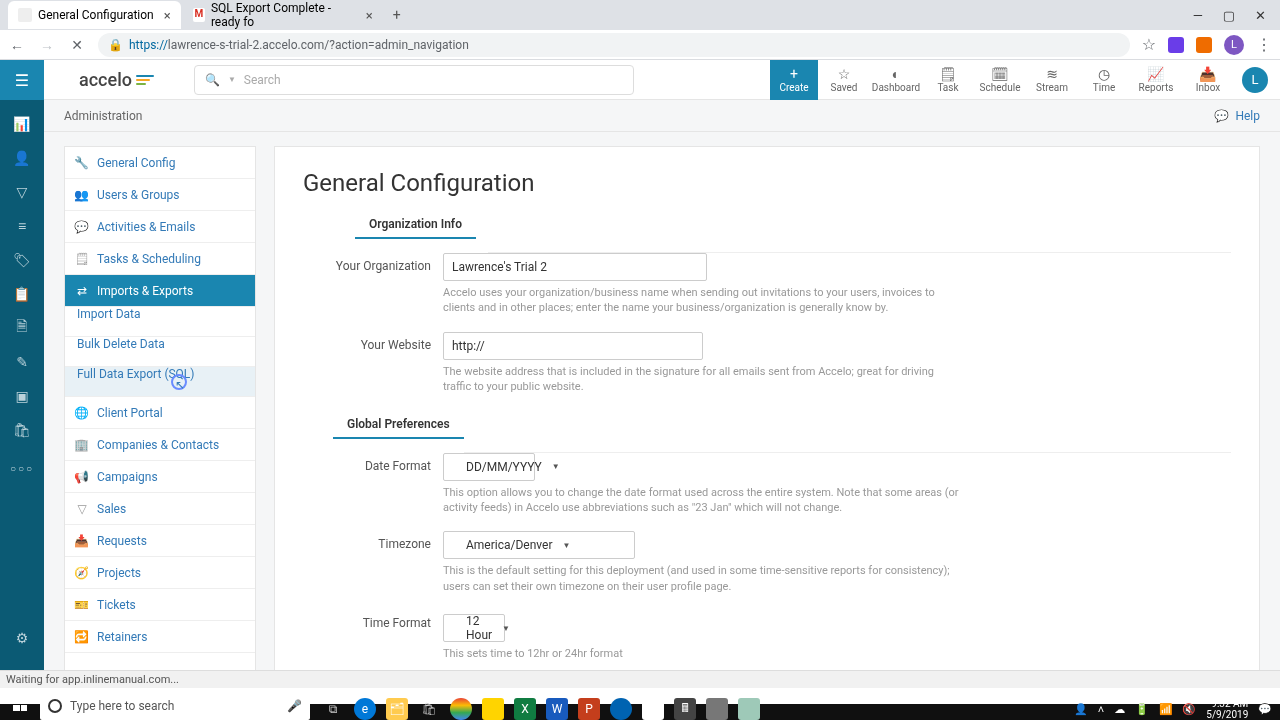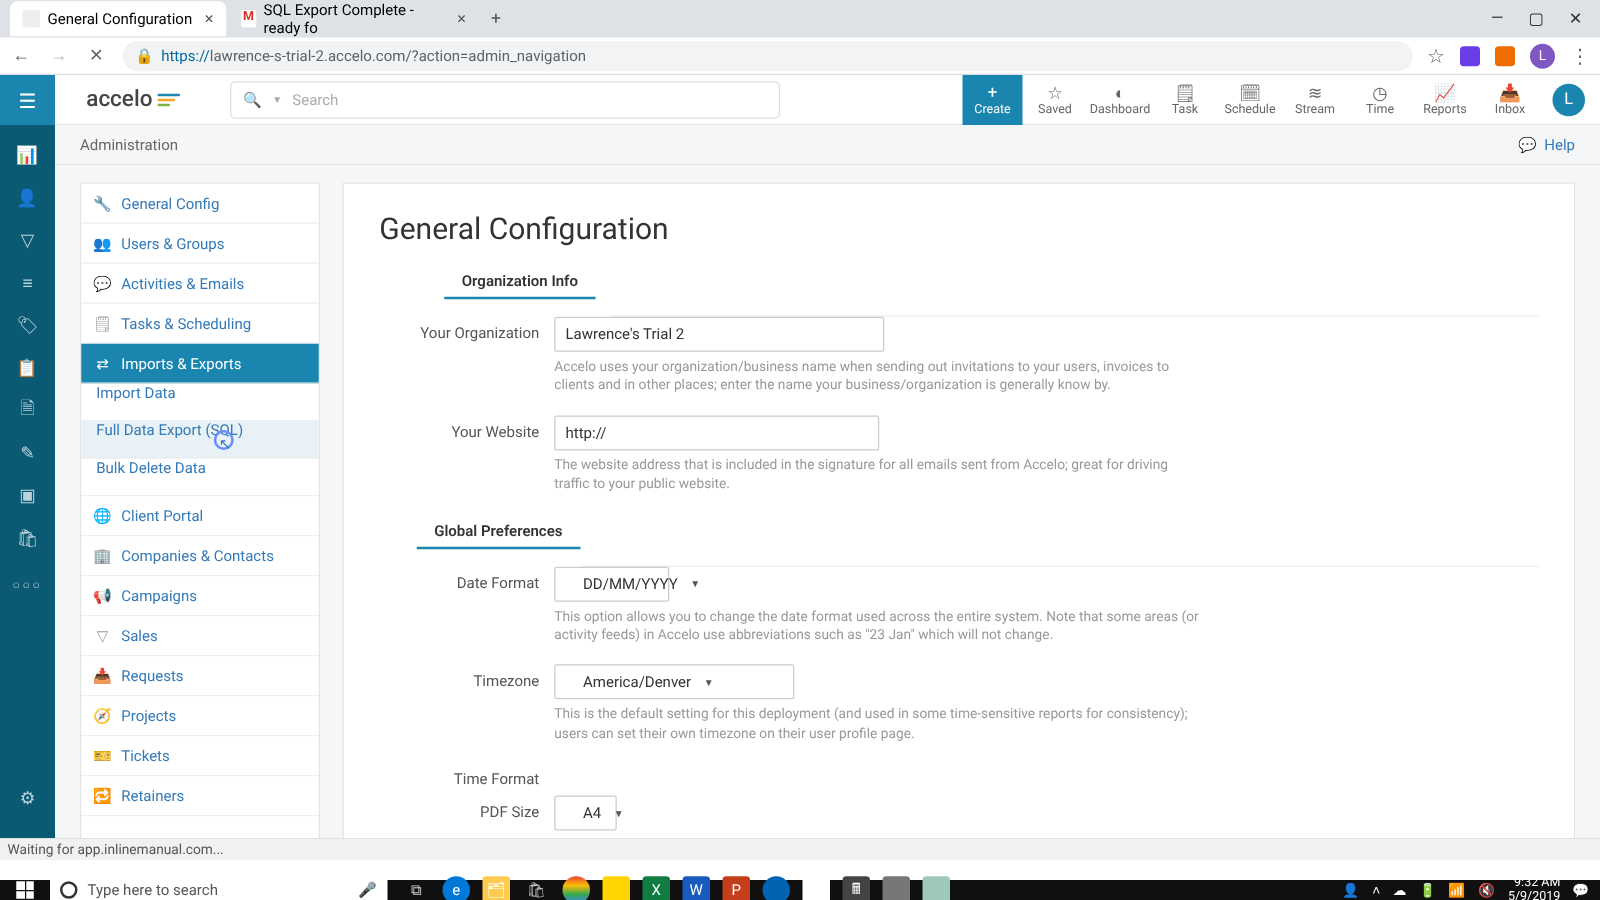--- a/index.html
+++ b/index.html
@@ -27,21 +27,21 @@
 
 .app { position: absolute; top: 60px; left: 0; right: 0; bottom: 32px; display: flex; background: #fff; }
 .sidebar-rail { width: 44px; background: #0b5a74; display: flex; flex-direction: column; align-items: center; padding-top: 0; gap: 14px; color: #bcd3db; }
 .rail-hamburger { width: 44px; height: 40px; background: #1a86b0; display:flex; align-items:center; justify-content:center; color:#fff; }
 .rail-icon { width: 20px; height: 20px; display:flex; align-items:center; justify-content:center; font-size: 14px; }
 .rail-more { margin-top: 4px; font-size: 10px; letter-spacing: 2px; }
 .rail-gear { margin-top: auto; margin-bottom: 40px; }
 
 .app-body { flex: 1; display: flex; flex-direction: column; }
 .topbar { height: 40px; display: flex; align-items: center; padding: 0 12px; border-bottom: 1px solid #e5e5e5; }
-.logo { font-size: 18px; font-weight: 500; color: #444; display:flex; align-items:center; gap:4px; margin-right: 40px; margin-left:13px;}
+.logo { font-size: 18px; font-weight: 500; color: #444; display:flex; align-items:center; gap:4px; margin-right: 40px; margin-left:23px;}
 .logo-bars { display:inline-flex; flex-direction:column; gap:2px; }
 .logo-bars span { display:block; height:2px; border-radius:1px; }
 .lb1 { width: 18px; background:#1a86b0; }
 .lb2 { width: 14px; background:#f5a623; }
 .lb3 { width: 10px; background:#7cb342; }
 .search-box { width: 440px; height: 30px; border: 1px solid #ddd; border-radius: 4px; display:flex; align-items:center; padding: 0 10px; gap:8px; color:#aaa; font-size:12px; }
 .topbar-spacer { flex: 1; }
 .top-actions { display:flex; align-items:stretch; height:40px; }
 .top-action { width: 52px; display:flex; flex-direction:column; align-items:center; justify-content:center; font-size:10px; color:#666; gap:2px; }
 .top-action.create { background:#1a86b0; color:#fff; width:48px; }
@@ -69,21 +69,21 @@
 .text-input { border:1px solid #ccc; border-radius:2px; height:28px; padding:0 8px; font-size:12px; color:#333; }
 .select { border:1px solid #ccc; border-radius:2px; height:28px; padding:0 22px; font-size:12px; color:#333; background:#fff; display:inline-flex; align-items:center; gap:10px; }
 .select::after { content:"▼"; font-size:8px; color:#555; }
 .help-text { font-size:11px; color:#999; margin-top:4px; margin-bottom:10px; max-width: 520px; line-height:1.4; }
 
 .click-ring { position:absolute; width:16px; height:16px; border:2px solid #6a8cff; border-radius:50%; pointer-events:none; }
 .cursor-hand { position:absolute; font-size:12px; }
 
 
 .status-strip { position:absolute; left:0; bottom:32px; height:18px; background:#f1f1f1; border-top:1px solid #ddd; font-size:11px; color:#555; padding:2px 6px; width:100%; }
-.taskbar { position:absolute; left:0; bottom:0; right:0; height:16px; background:#101010; display:flex; align-items:center; color:#fff; }
+.taskbar { position:absolute; left:0; bottom:0; right:0; height:16px; background:#101010; display:flex; align-items:flex-end; color:#fff; }
 .start-btn { width:40px; height:32px; display:flex; align-items:center; justify-content:center; }
 .win-logo { width:14px; height:14px; display:grid; grid-template-columns:1fr 1fr; grid-template-rows:1fr 1fr; gap:1px; }
 .win-logo span { background:#fff; }
 .tb-search { flex: 0 0 270px; height:28px; background:#fff; border-radius:2px; margin-left:0px; display:flex; align-items:center; padding:0 8px; color:#555; font-size:12px; gap:8px; }
 .tb-icons { display:flex; align-items:center; gap:10px; margin-left:12px; }
 .tb-icon { width:22px; height:22px; border-radius:3px; display:flex; align-items:center; justify-content:center; font-size:12px; }
 .tray { margin-left:auto; display:flex; align-items:center; gap:10px; padding-right:8px; font-size:11px; color:#fff; }
 .tray-time { text-align:right; line-height:1.1; font-size:10px; }
 </style>
 </head>
@@ -227,28 +227,28 @@
             <span class="snav-icon">🗒</span>
             <span>Tasks &amp; Scheduling</span>
           </div>
         <div class="snav-item active">
             <span class="snav-icon">⇄</span>
             <span>Imports &amp; Exports</span>
           </div>
         <div class="snav-sub">
             <span>Import Data</span>
           </div>
+        <div class="snav-sub">
+            <span>Bulk Delete Data</span>
+          </div>
         <div class="snav-sub hover">
           <span>Full Data Export (SQL)</span>
           <span class="click-ring" style="left:106px; top:7px;"></span>
           <span class="cursor-hand" style="left:110px; top:11px;">↖</span>
         </div>
-        <div class="snav-sub">
-            <span>Bulk Delete Data</span>
-          </div>
         <div class="snav-item">
             <span class="snav-icon">🌐</span>
             <span>Client Portal</span>
           </div>
         <div class="snav-item">
             <span class="snav-icon">🏢</span>
             <span>Companies &amp; Contacts</span>
           </div>
         <div class="snav-item">
             <span class="snav-icon">📢</span>
@@ -322,20 +322,26 @@
           <div class="form-field">
             <div class="select" style="width:192px;">
                 <span>America/Denver</span>
               </div>
             <div class="help-text">This is the default setting for this deployment (and used in some time-sensitive reports for consistency); users can set their own timezone on their user profile page.</div>
           </div>
         </div>
 
         <div class="form-row">
           <div class="form-label">Time Format</div>
+          <div class="form-field">
+            <div class="select" style="width:62px;">
+                <span>12 Hour</span>
+              </div>
+            <div class="help-text">This sets time to 12hr or 24hr format</div>
+          </div>
         </div>
 
         <div class="form-row">
           <div class="form-label">PDF Size</div>
           <div class="form-field">
             <div class="select" style="width:50px;">
                 <span>A4</span>
               </div>
             
           </div>

